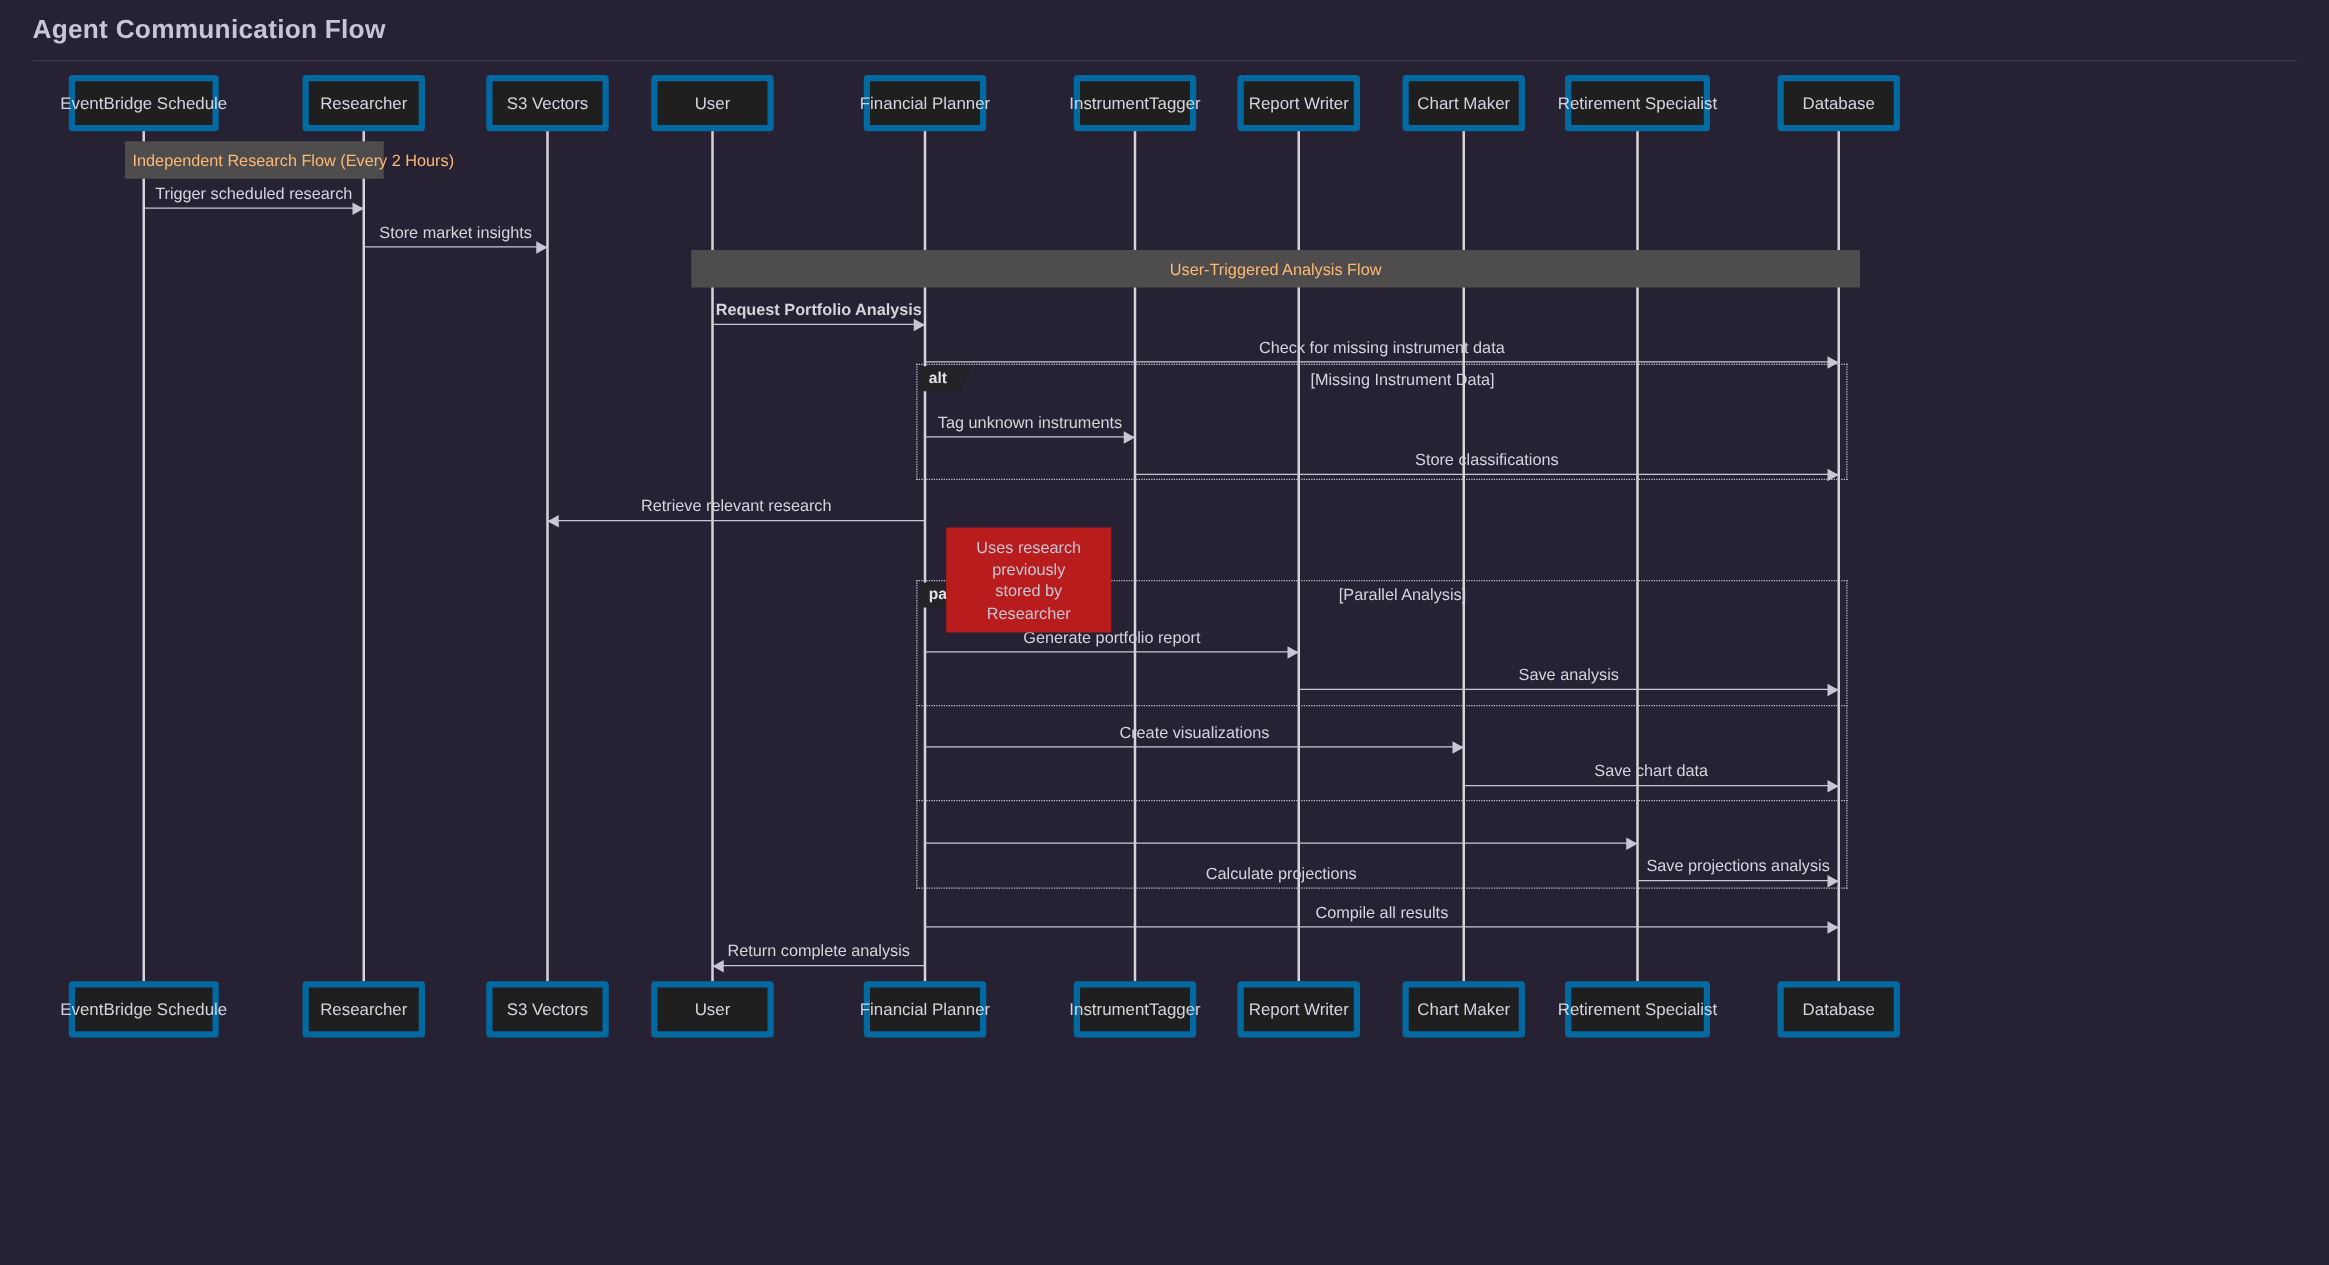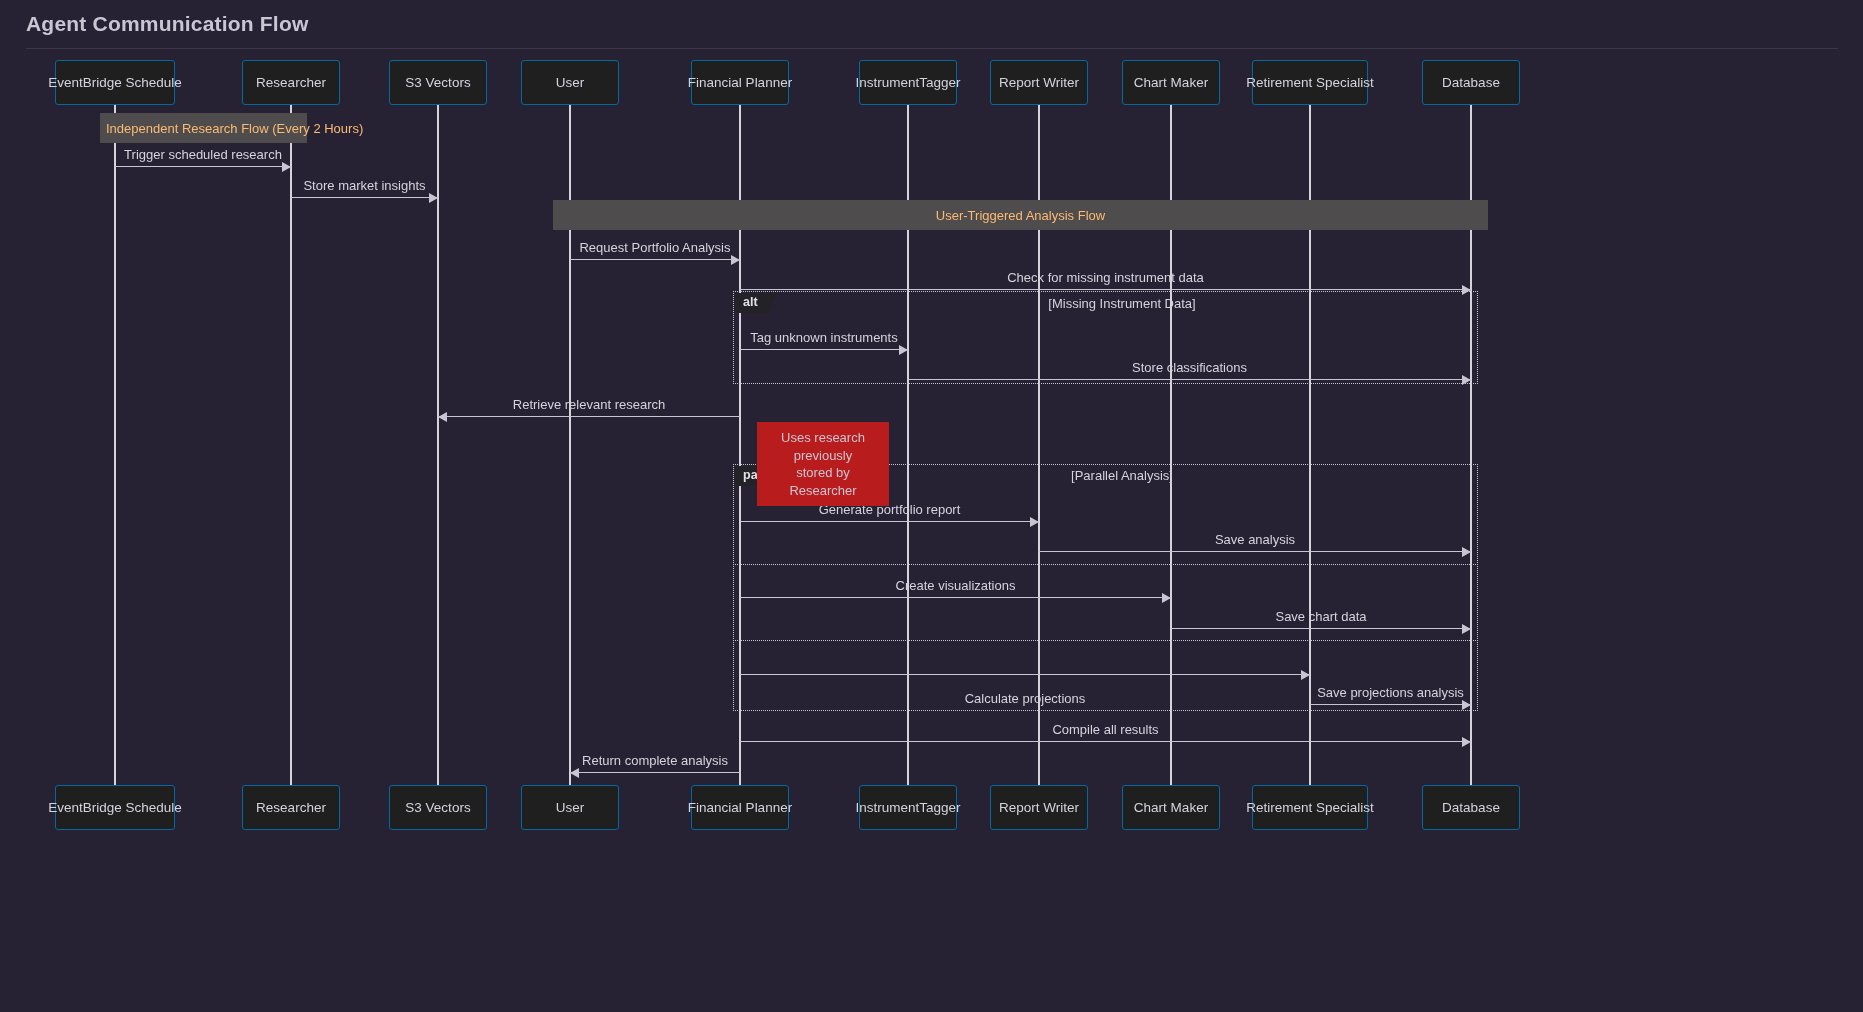--- a/index.html
+++ b/index.html
@@ -30,21 +30,21 @@
     background: #3c3648;
   }
   #canvas {
     position: absolute;
     left: 0; top: 0;
     width: 1863px; height: 1012px;
   }
   .participant {
     position: absolute;
     background: #1f1f20;
-    border: 1px solid #0369a1;
+    border: 5px solid #0369a1;
     border-radius: 3px;
     height: 45px;
     display: flex;
     align-items: center;
     justify-content: center;
     color: #d6d3dd;
     font-size: 13.5px;
     white-space: nowrap;
   }
   .lifeline {
@@ -222,21 +222,21 @@
       <div class="frag-divider" style="left: 733px; top: 564px; width: 745px;"></div>
       <div class="frag-divider" style="left: 733px; top: 640px; width: 745px;"></div>
       <div class="msg-line" style="left: 115px; top: 166px; width: 176px;"></div>
       <div class="arrow-head right" style="left: 282px; top: 161.7px;"></div>
       <div class="msg-label" style="left: 203px; top: 147px;">Trigger scheduled research</div>
       <div class="msg-line" style="left: 291px; top: 197px; width: 147px;"></div>
       <div class="arrow-head right" style="left: 429px; top: 192.7px;"></div>
       <div class="msg-label" style="left: 364.5px; top: 178px;">Store market insights</div>
       <div class="msg-line" style="left: 570px; top: 259px; width: 170px;"></div>
       <div class="arrow-head right" style="left: 731px; top: 254.7px;"></div>
-      <div class="msg-label" style="left: 655px; top: 240px;">Request Portfolio Analysis</div>
+      <div class="msg-label" style="left: 655px; top: 240px; font-weight: bold;">Request Portfolio Analysis</div>
       <div class="msg-line" style="left: 740px; top: 289px; width: 731px;"></div>
       <div class="arrow-head right" style="left: 1462px; top: 284.7px;"></div>
       <div class="msg-label" style="left: 1105.5px; top: 270px;">Check for missing instrument data</div>
       <div class="msg-line" style="left: 740px; top: 349px; width: 168px;"></div>
       <div class="arrow-head right" style="left: 899px; top: 344.7px;"></div>
       <div class="msg-label" style="left: 824px; top: 330px;">Tag unknown instruments</div>
       <div class="msg-line" style="left: 908px; top: 379px; width: 563px;"></div>
       <div class="arrow-head right" style="left: 1462px; top: 374.7px;"></div>
       <div class="msg-label" style="left: 1189.5px; top: 360px;">Store classifications</div>
       <div class="msg-line" style="left: 438px; top: 416px; width: 302px;"></div>

